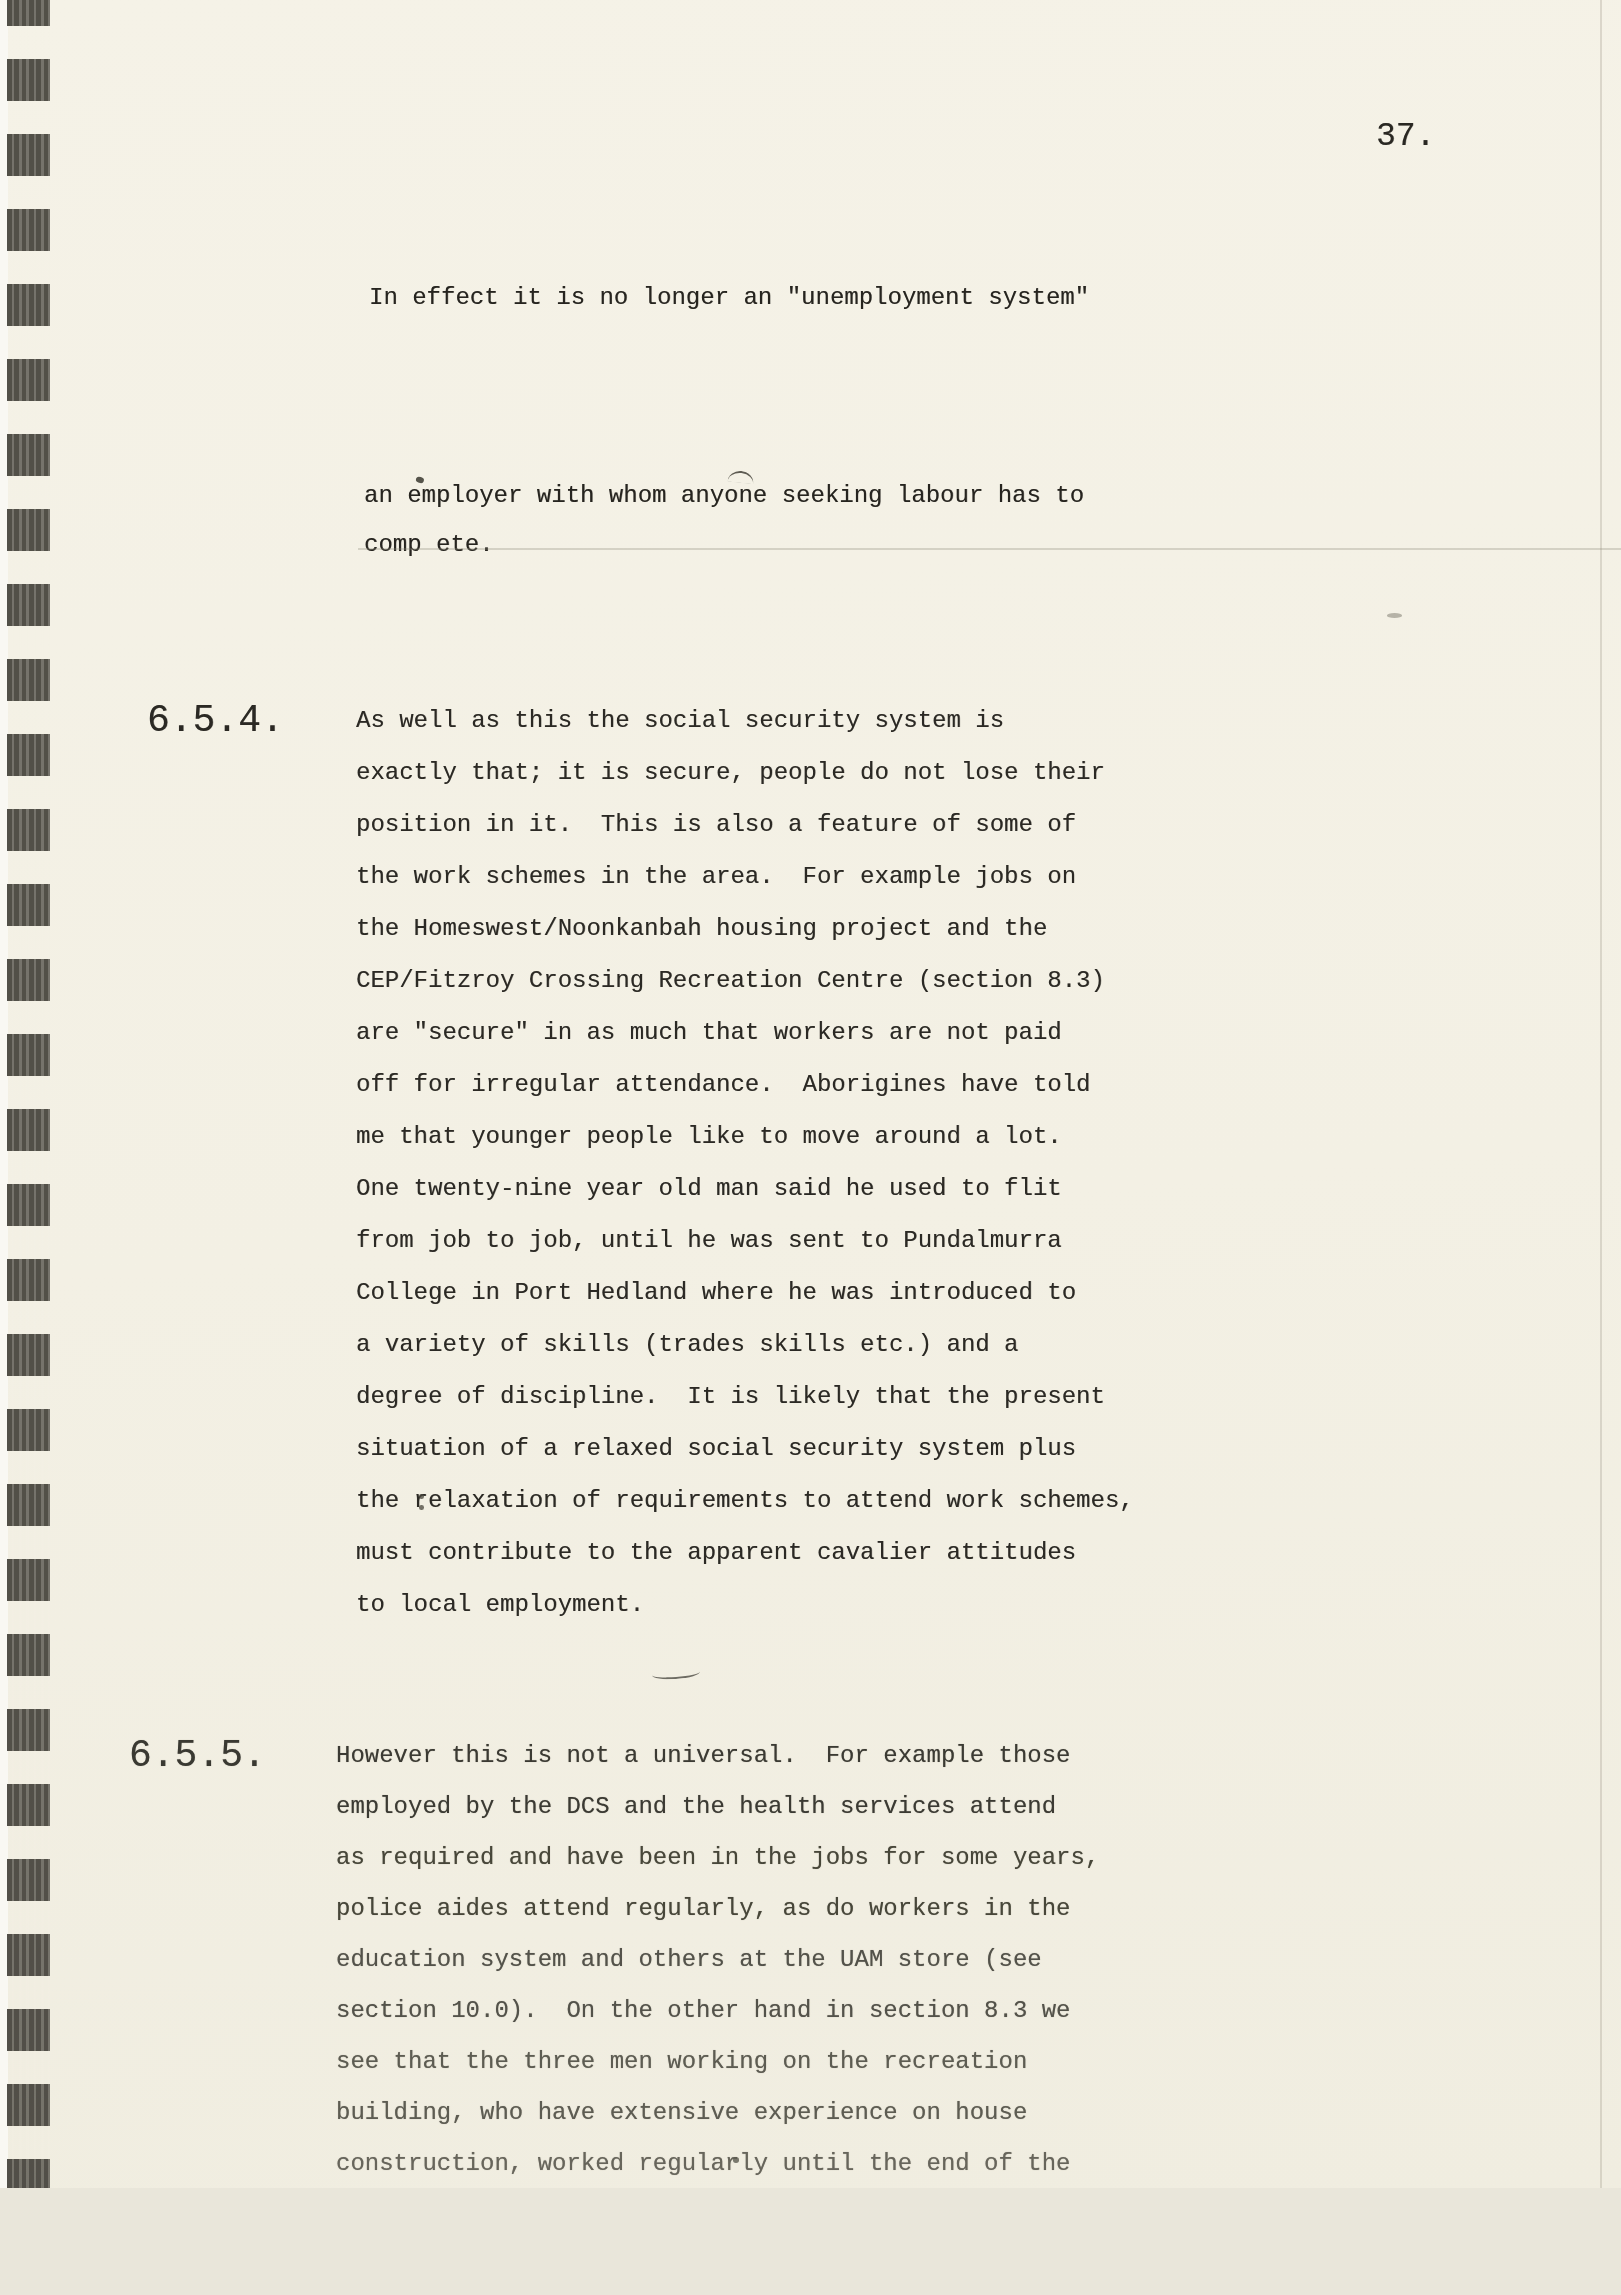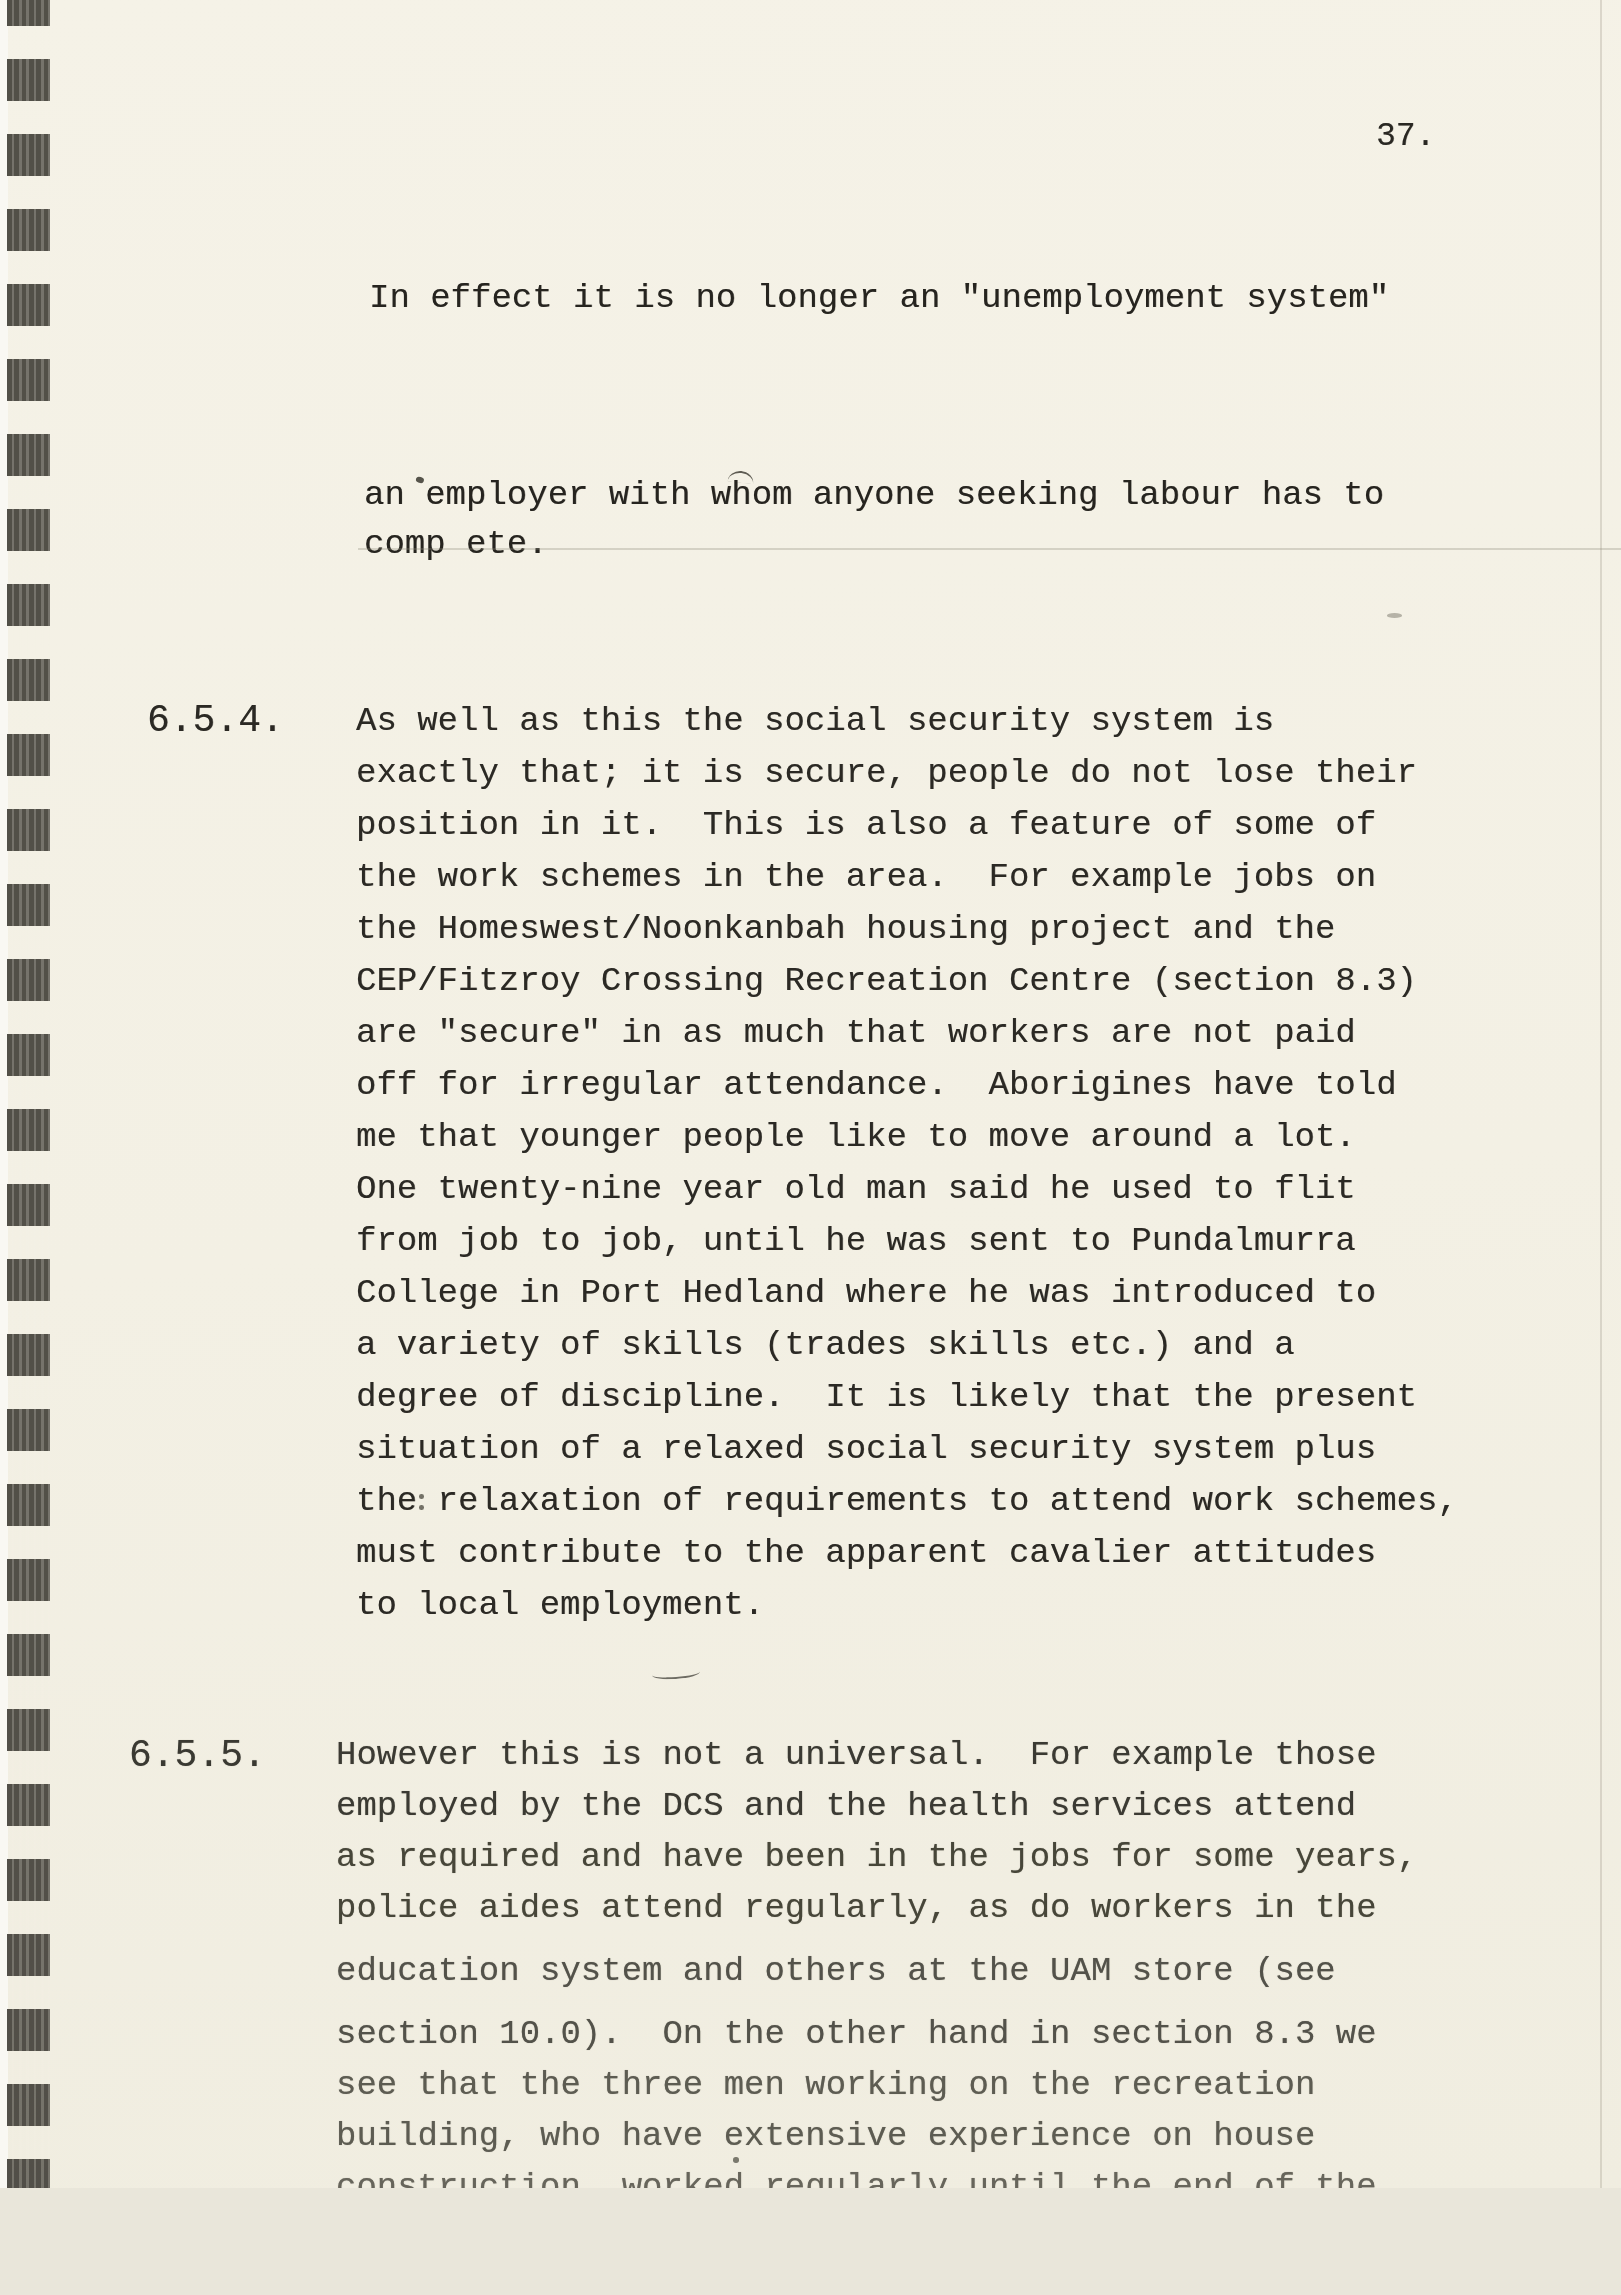--- a/index.html
+++ b/index.html
@@ -18,36 +18,36 @@
     background:
       repeating-linear-gradient(90deg, rgba(245,242,231,0) 0 4.6px, rgba(245,242,231,.22) 4.6px 7.3px),
       repeating-linear-gradient(180deg, #46443d 0 42px, rgba(0,0,0,0) 42px 75px);
     opacity:.93;
   }
   .page-number{
     position:absolute;left:1376px;top:114px;
     font-size:33px;line-height:46px;color:#2a2823;white-space:pre;
     text-shadow:0.4px 0.4px 0.6px rgba(40,38,32,.4);
   }
-  .para{position:absolute;font-size:34px;white-space:pre;font-family:Liberation Mono, monospace;}
+  .para{position:absolute;font-size:24px;white-space:pre;font-family:Liberation Mono, monospace;}
   .para .line{white-space:pre;}
   .p-intro{left:369px;top:275px;line-height:46px;color:#26241f;text-shadow:0.4px 0.4px 0.6px rgba(38,36,31,.42);}
   .p-dss{left:364px;top:471px;line-height:49px;color:#26241f;text-shadow:0.4px 0.4px 0.6px rgba(38,36,31,.42);}
   .sec-number{
     position:absolute;font-size:38px;white-space:pre;color:#2b2924;
     text-shadow:0.4px 0.4px 0.6px rgba(40,38,32,.4);
     text-align:center;
   }
   .n654{left:147px;top:695px;line-height:52px;}
   .n655{left:129px;top:1730px;line-height:51px;color:#3a3932;text-shadow:0 0 0.7px rgba(70,68,58,.55);}
   .p654{left:356px;top:695px;line-height:52px;color:#2b2924;text-shadow:0.4px 0.4px 0.6px rgba(40,38,32,.4);}
   .p655{left:336px;top:1730px;line-height:51px;text-shadow:0 0 0.8px rgba(95,92,80,.6);}
   .p655 .line:nth-child(1),.p655 .line:nth-child(2){color:#3b3a33;}
   .p655 .line:nth-child(3),.p655 .line:nth-child(4){color:#474639;}
-  .p655 .line:nth-child(5),.p655 .line:nth-child(6){color:#53524a;margin-top:12px;}
+  .p655 .line:nth-child(5),.p655 .line:nth-child(6){color:#53524a;}
   .p655 .line:nth-child(7),.p655 .line:nth-child(8){color:#5d5c52;}
   .p655 .line:nth-child(9),.p655 .line:nth-child(10){color:#67655b;}
   
   .artifact{position:absolute;}
   .dash-mark{
     left:652px;top:1671px;width:48px;height:5.5px;
     border-bottom:2.8px solid #4e4c44;border-radius:0 0 100% 100%/0 0 11px 11px;
     transform:rotate(-4deg);opacity:.8;
   }
   .dot-over-e{left:416px;top:477px;width:8.3px;height:5.5px;background:#3a382f;border-radius:50%;transform:rotate(18deg);opacity:.85;}

